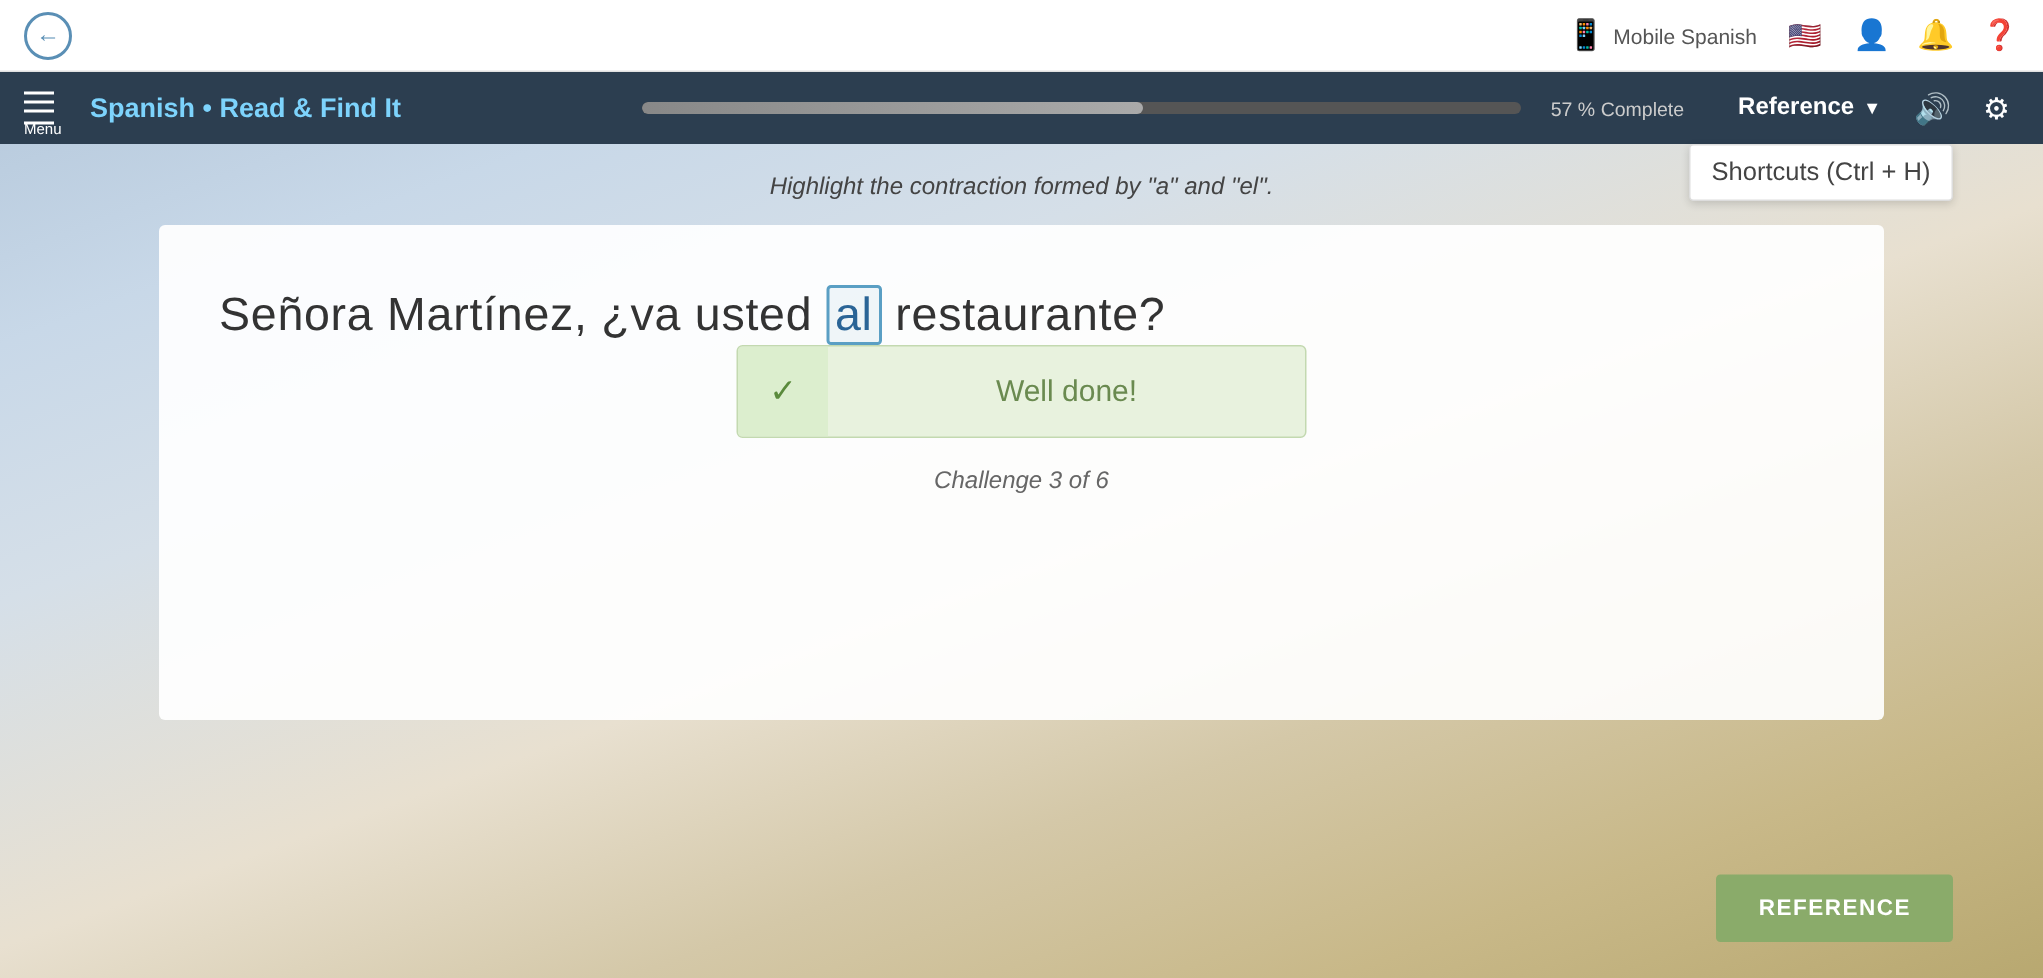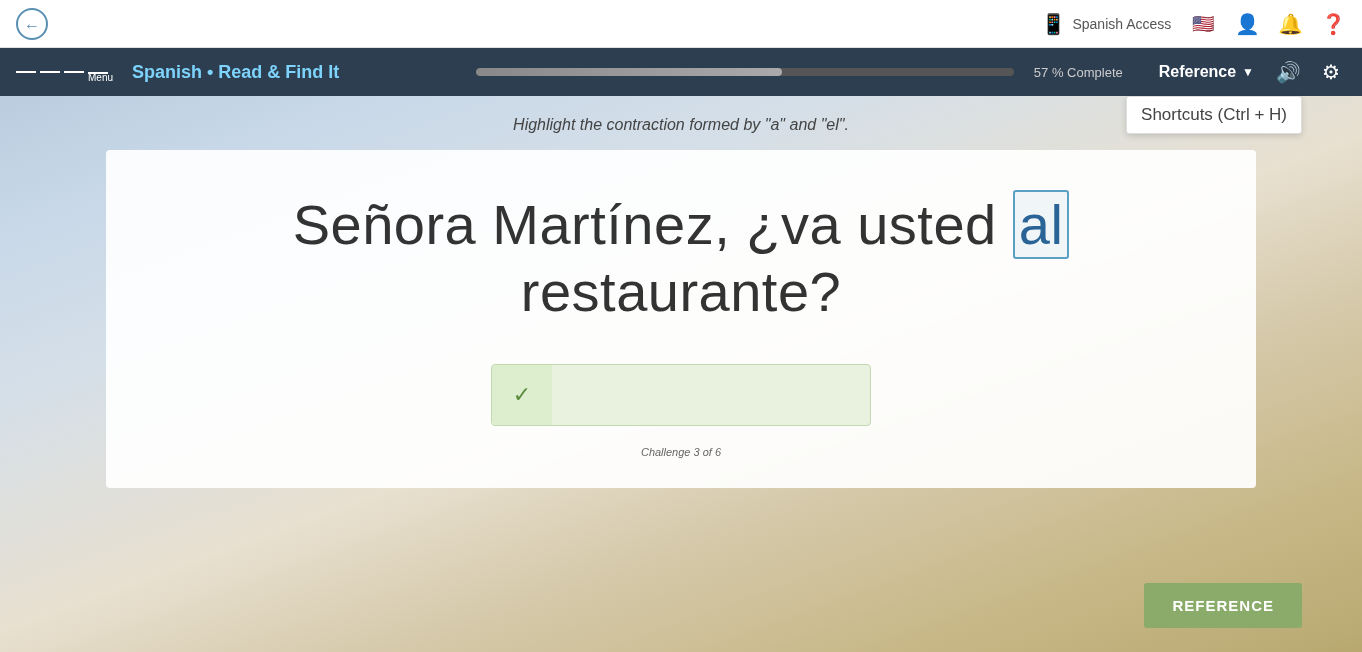--- a/index.html
+++ b/index.html
@@ -96,21 +96,21 @@
       z-index: 10;
       background: #2c3e50;
       height: 48px;
       display: flex;
       align-items: center;
       padding: 0 0 0 0;
     }
 
     .menu-btn {
       display: flex;
-      flex-direction: row;
+      flex-direction: column;
       gap: 4px;
       padding: 0 16px;
       cursor: pointer;
       align-items: center;
     }
 
     .menu-btn span {
       display: block;
       width: 20px;
       height: 2px;
@@ -228,25 +228,23 @@
       z-index: 5;
       background: rgba(255,255,255,0.92);
       margin: 0 auto;
       width: 1150px;
       border-radius: 4px;
       padding: 40px 40px 30px;
       min-height: 330px;
     }
 
     .sentence-area {
-      font-size: 56px;
+      font-size: 31px;
       color: #333;
-      margin-bottom: 40px;
       letter-spacing: 0.5px;
-      text-align: center;
     }
 
     .highlighted-word {
       display: inline-block;
       border: 2px solid #5a9fc4;
       border-radius: 3px;
       padding: 0 4px;
       color: #2a6496;
       background: rgba(90, 159, 196, 0.08);
     }
@@ -279,21 +277,21 @@
       text-align: center;
       font-size: 20px;
       color: #6a8a50;
       font-weight: 500;
     }
 
     .challenge-text {
       text-align: center;
       font-style: italic;
       color: #666;
-      font-size: 11px;
+      font-size: 16px;
       margin-top: 20px;
     }
 
     
     .reference-bottom-btn {
       position: absolute;
       bottom: 24px;
       right: 60px;
       z-index: 10;
       background: #8aab6a;
@@ -323,21 +321,21 @@
 
 <div class="top-nav">
   <div class="top-nav-left">
     <div class="back-btn">
       <span>←</span>
     </div>
   </div>
   <div class="top-nav-right">
     <div class="nav-icon-item">
       <span class="nav-icon">📱</span>
-      <span>Spanish Access</span>
+      <span>Mobile Spanish</span>
     </div>
     <div class="nav-icon-item">
       <span class="flag-icon">🇺🇸</span>
     </div>
     <div class="nav-icon-item">
       <span class="nav-icon">👤</span>
     </div>
     <div class="nav-icon-item">
       <span class="nav-icon">🔔</span>
     </div>
@@ -383,20 +381,21 @@
   <span class="instruction-text">Highlight the contraction formed by "a" and "el".</span>
 </div>
 
 <div class="main-card">
   <div class="sentence-area">
     <span>Señora Martínez, ¿va usted </span><span class="highlighted-word">al</span><span> restaurante?</span>
   </div>
 
   <div class="well-done-btn">
     <div class="well-done-check">✓</div>
+    <div class="well-done-label">Well done!</div>
   </div>
 
   <div class="challenge-text">Challenge 3 of 6</div>
 </div>
 
 <div class="reference-bottom-btn">
   <span>REFERENCE</span>
 </div>
 
 </body></html>

